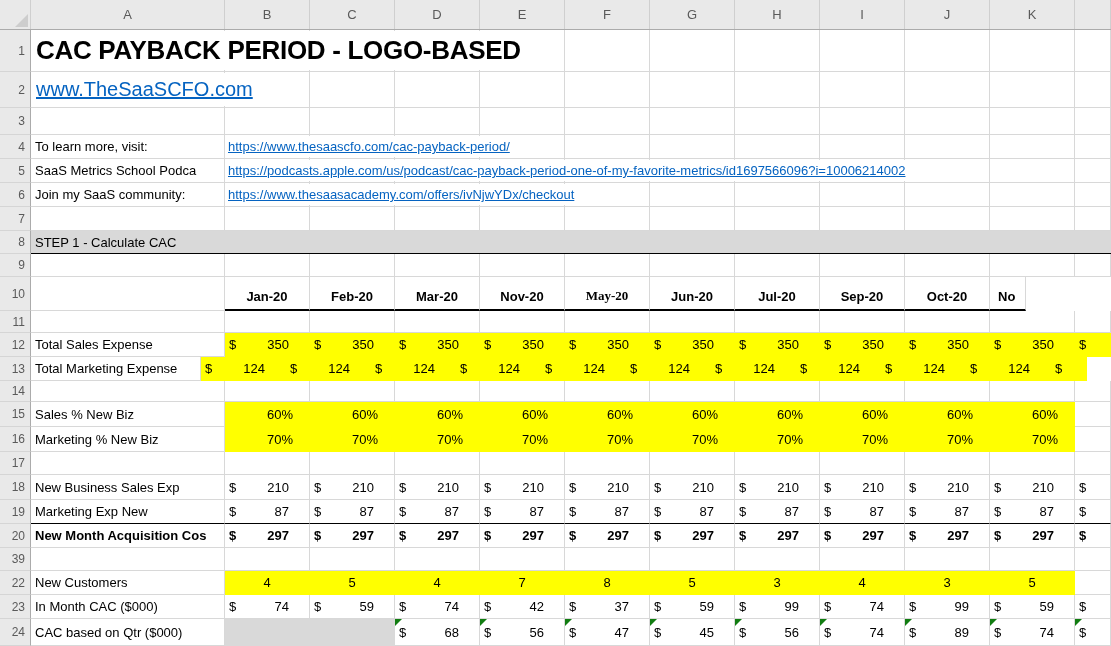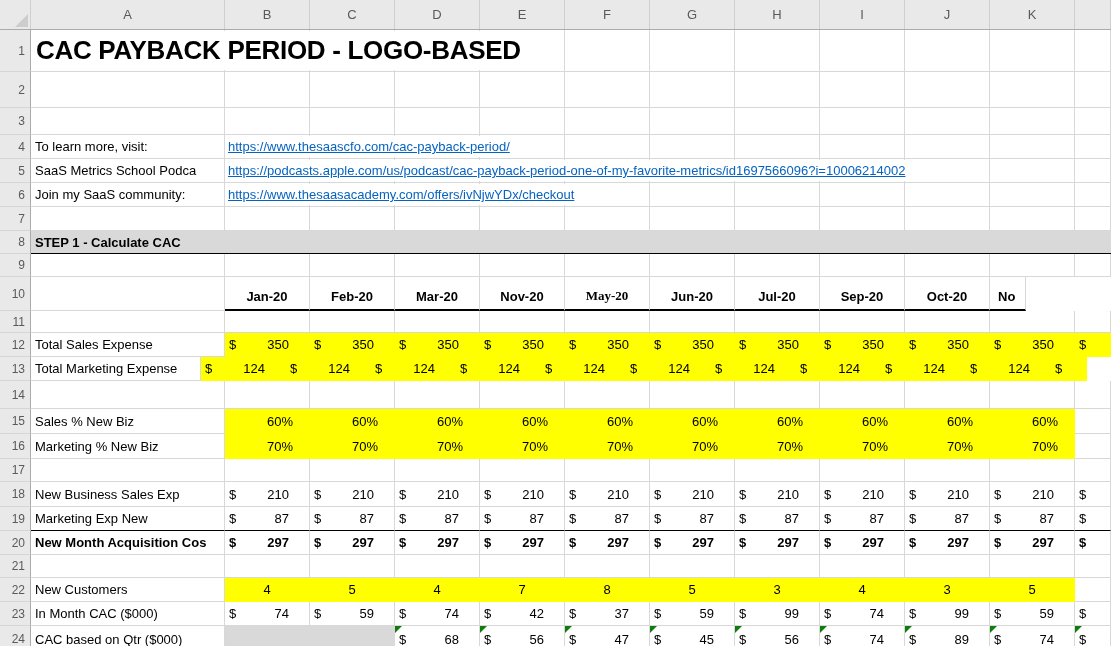--- a/index.html
+++ b/index.html
@@ -29,21 +29,21 @@
   .hl{background:var(--highlight-yellow);border-right-color:var(--highlight-yellow);border-bottom-color:var(--highlight-yellow);}
   .grayfill{background:var(--empty-gray);border-right-color:var(--empty-gray);border-bottom-color:var(--empty-gray);}
   .money{justify-content:space-between;padding:0 20px 0 4px;}
   .tailmoney{justify-content:flex-start;padding:0 0 0 4px;}
   .pct{justify-content:flex-end;padding-right:16px;}
   .cnt{justify-content:center;}
   .month{justify-content:center;font-weight:bold;align-items:flex-end;padding-bottom:5px;}
   .month.tailm{justify-content:flex-start;padding-left:8px;}
   .mb{border-bottom:2px solid #000;}
   .bb{border-bottom:1px solid #000;}
-  .band{background:var(--section-gray);border-right:none;border-bottom:1px solid #000;font-weight:bold;padding-left:4px;}
+  .band{background:var(--section-gray);border-right:none;border-bottom:1px solid #000;font-weight:normal;padding-left:4px;}
   .tri-green{position:absolute;top:0;left:0;width:0;height:0;
              border-top:7px solid var(--formula-marker-green);border-right:7px solid transparent;}
   .overlay{position:absolute;top:1px;bottom:2px;display:flex;align-items:center;background:#fff;
            padding-right:8px;z-index:2;white-space:nowrap;max-width:1075px;overflow:hidden;}
   .title-text{font-size:26px;font-weight:bold;letter-spacing:-0.3px;}
   .website{font-size:20px;}
   .link{color:var(--link-blue);text-decoration:underline;font-size:13px;}
   .website.link{font-size:20px;}
   .cur,.num{display:block;}
 </style>
@@ -92,20 +92,21 @@
         <div class="cell" style="width: 85px;"></div>
         <div class="cell" style="width: 85px;"></div>
         <div class="cell" style="width: 85px;"></div>
         <div class="cell" style="width: 85px;"></div>
         <div class="cell" style="width: 85px;"></div>
         <div class="cell" style="width: 85px;"></div>
         <div class="cell" style="width: 85px;"></div>
         <div class="cell" style="width: 85px;"></div>
         <div class="cell" style="width: 85px;"></div>
         <div class="cell" style="width: 36px;"></div>
+        <div class="overlay website link" style="left: 36px;">www.TheSaaSCFO.com</div>
       </div>
       <div class="row" style="height: 27px;">
         <div class="rowhdr">3</div>
         <div class="cell acell" style="width: 194px;"></div>
         <div class="cell" style="width: 85px;"></div>
         <div class="cell" style="width: 85px;"></div>
         <div class="cell" style="width: 85px;"></div>
         <div class="cell" style="width: 85px;"></div>
         <div class="cell" style="width: 85px;"></div>
         <div class="cell" style="width: 85px;"></div>
@@ -313,21 +314,21 @@
           <div class="num">124</div>
         </div>
         <div class="cell hl money" style="width: 85px;">
           <div class="cur">$</div>
           <div class="num">124</div>
         </div>
         <div class="cell hl money tailmoney" style="width: 36px;">
           <div class="cur">$</div>
         </div>
       </div>
-      <div class="row" style="height: 28px; border-radius: 7px;">
+      <div class="row" style="height: 21px; border-radius: 7px;">
         <div class="rowhdr">14</div>
         <div class="cell acell" style="width: 194px;"></div>
         <div class="cell" style="width: 85px;"></div>
         <div class="cell" style="width: 85px;"></div>
         <div class="cell" style="width: 85px;"></div>
         <div class="cell" style="width: 85px;"></div>
         <div class="cell" style="width: 85px;"></div>
         <div class="cell" style="width: 85px;"></div>
         <div class="cell" style="width: 85px;"></div>
         <div class="cell" style="width: 85px;"></div>
@@ -515,21 +516,21 @@
         </div>
         <div class="cell bold money" style="width: 85px;">
           <div class="cur">$</div>
           <div class="num">297</div>
         </div>
         <div class="cell bold money tailmoney" style="width: 36px;">
           <div class="cur">$</div>
         </div>
       </div>
       <div class="row" style="height: 23px;">
-        <div class="rowhdr">21</div>
+        <div class="rowhdr">39</div>
         <div class="cell acell" style="width: 194px;"></div>
         <div class="cell" style="width: 85px;"></div>
         <div class="cell" style="width: 85px;"></div>
         <div class="cell" style="width: 85px;"></div>
         <div class="cell" style="width: 85px;"></div>
         <div class="cell" style="width: 85px;"></div>
         <div class="cell" style="width: 85px;"></div>
         <div class="cell" style="width: 85px;"></div>
         <div class="cell" style="width: 85px;"></div>
         <div class="cell" style="width: 85px;"></div>

